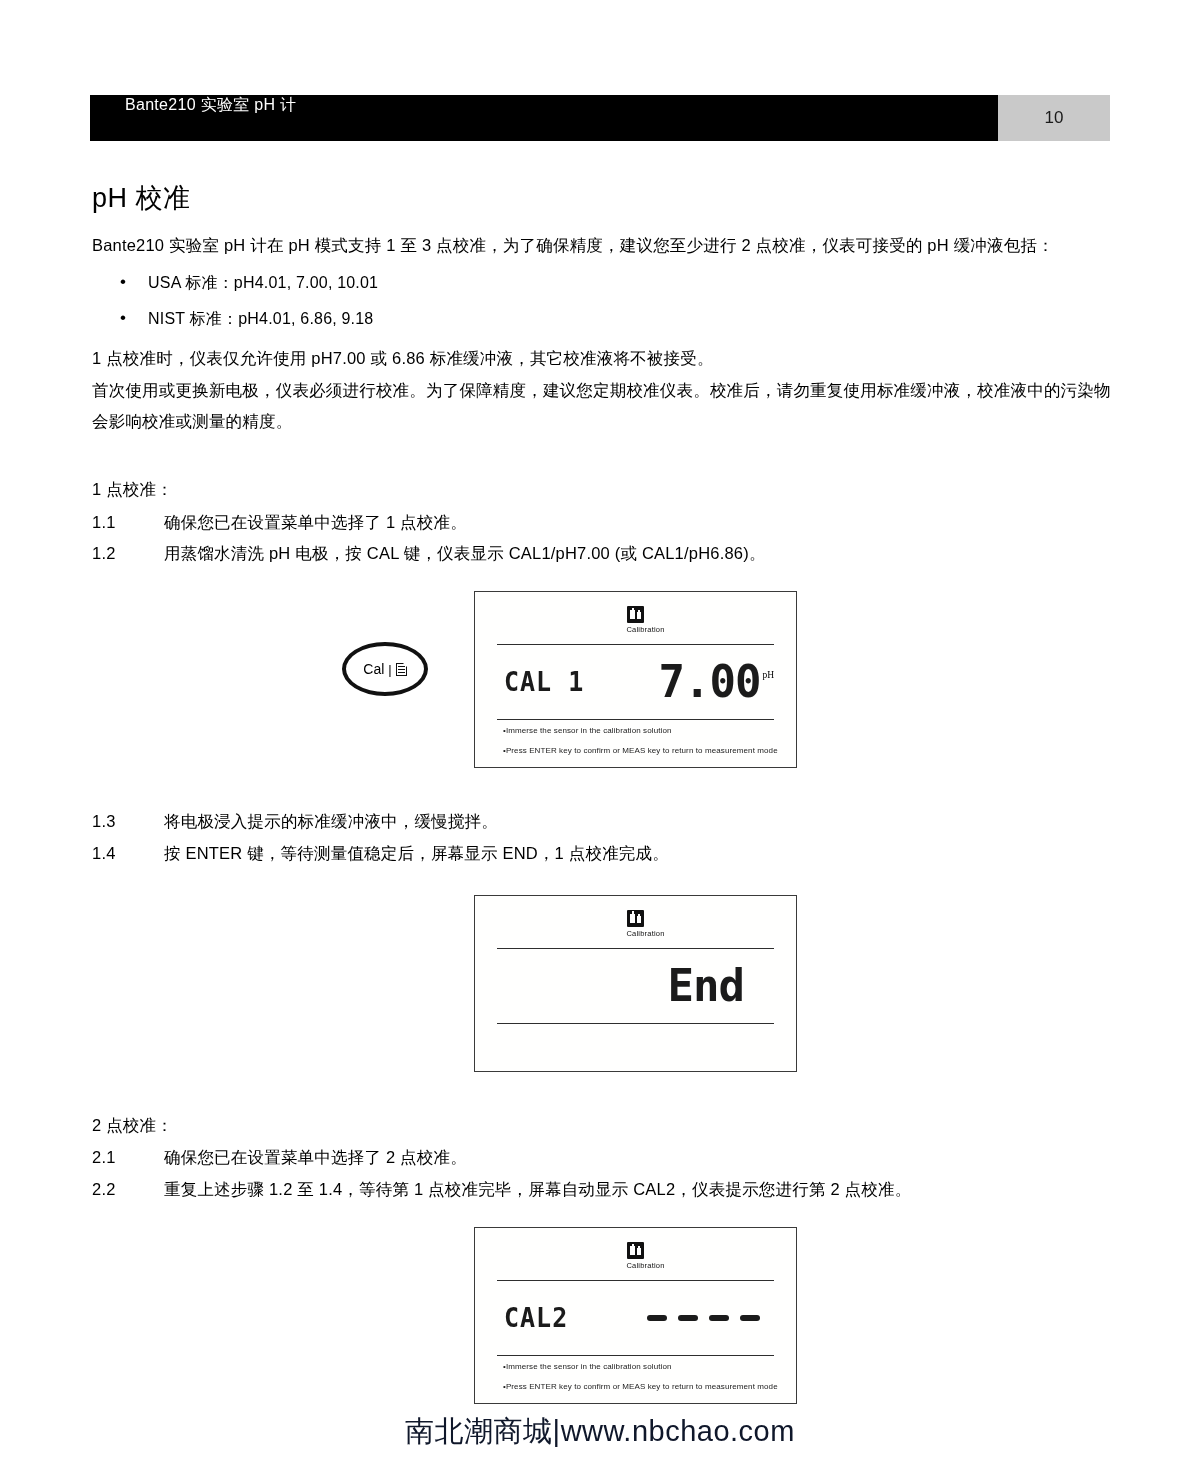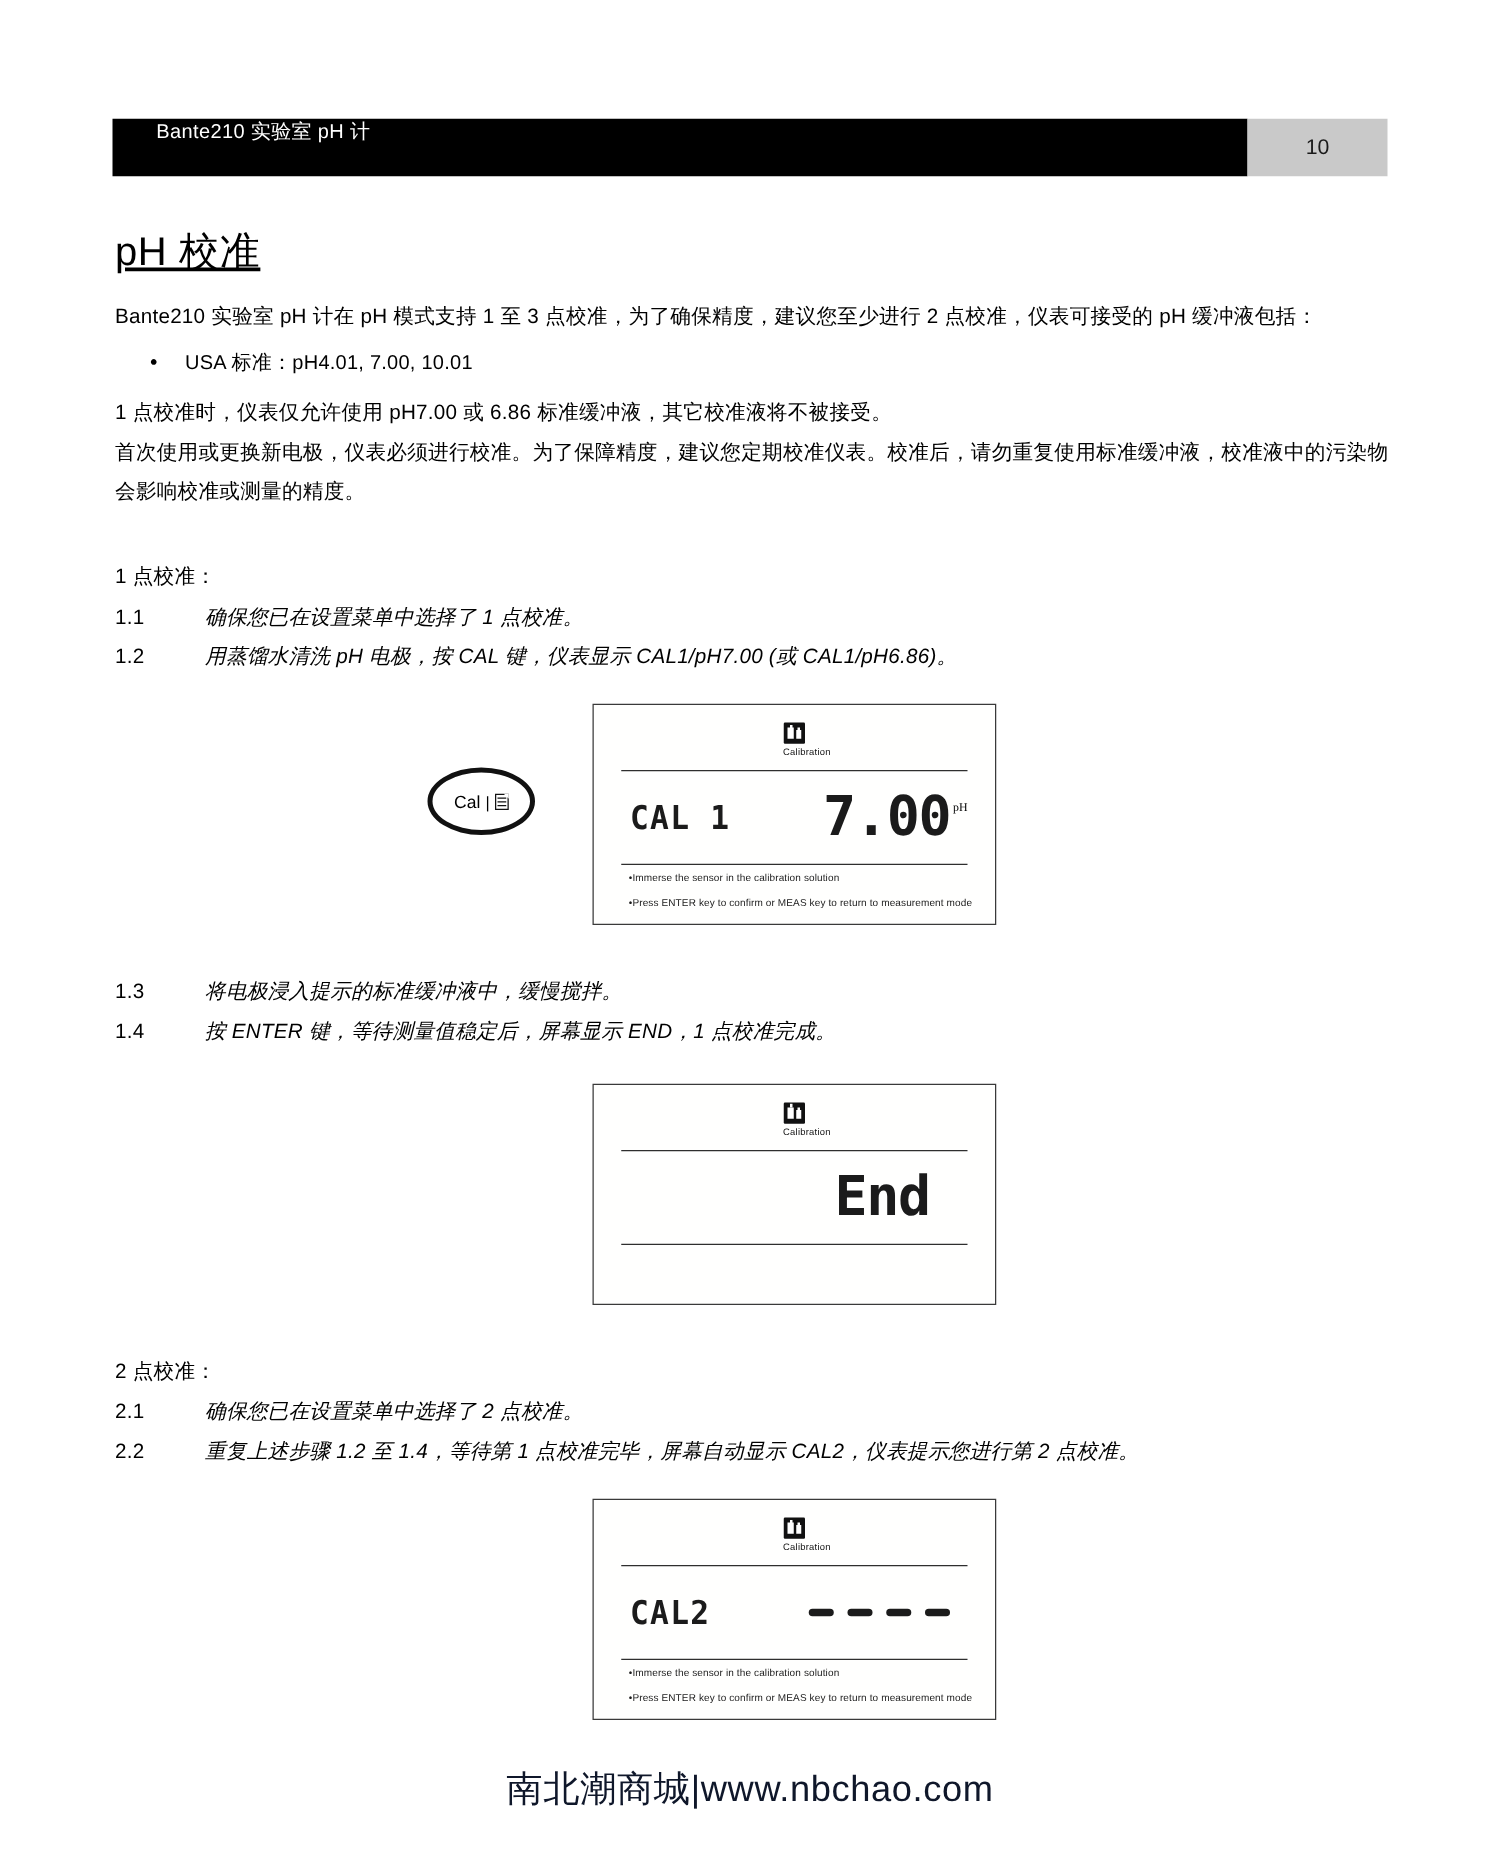--- a/index.html
+++ b/index.html
@@ -45,25 +45,24 @@
     text-align: right;
   }
 
   
   .content {
     position: absolute;
     left: 92px; top: 180px;
     width: 1026px;
   }
   h1.section-title {
-    font-size: 32px;
+    font-size: 27px;
     font-weight: normal;
     margin: 0 0 14px 0;
     letter-spacing: 0.5px;
-    text-decoration: underline;
   }
   p.para {
     font-size: 16.5px;
     line-height: 1.85;
     margin: 0 0 2px 0;
     letter-spacing: 0.2px;
   }
   ul.buffer-list {
     list-style: none;
     margin: 10px 0 10px 0;
@@ -86,21 +85,21 @@
   .spacer-lg { height: 36px; }
 
   .step-row {
     display: flex;
     font-size: 16.5px;
     line-height: 1.9;
     letter-spacing: 0.2px;
     gap: 20px;
   }
   .step-num { width: 52px; flex: none; }
-  .step-text { flex: 1; font-style: italic; }
+  .step-text { flex: 1; }
 
   
   .figure {
     position: relative;
     width: 1026px;
   }
   .lcd {
     position: absolute;
     width: 323px; height: 177px;
     border: 1.4px solid #3a3a3a;
@@ -283,20 +282,21 @@
 </div>
 
 <div class="content">
 
   <h1 class="section-title">pH 校准</h1>
 
   <p class="para">Bante210 实验室 pH 计在 pH 模式支持 1 至 3 点校准，为了确保精度，建议您至少进行 2 点校准，仪表可接受的 pH 缓冲液包括：</p>
 
   <ul class="buffer-list">
     <li>USA 标准：pH4.01, 7.00, 10.01</li>
+    <li>NIST 标准：pH4.01, 6.86, 9.18</li>
   </ul>
 
   <p class="para">1 点校准时，仪表仅允许使用 pH7.00 或 6.86 标准缓冲液，其它校准液将不被接受。</p>
   <p class="para">首次使用或更换新电极，仪表必须进行校准。为了保障精度，建议您定期校准仪表。校准后，请勿重复使用标准缓冲液，校准液中的污染物会影响校准或测量的精度。</p>
 
   <div class="spacer-lg"></div>
 
   <p class="para">1 点校准：</p>
 
   <div class="step-row">

